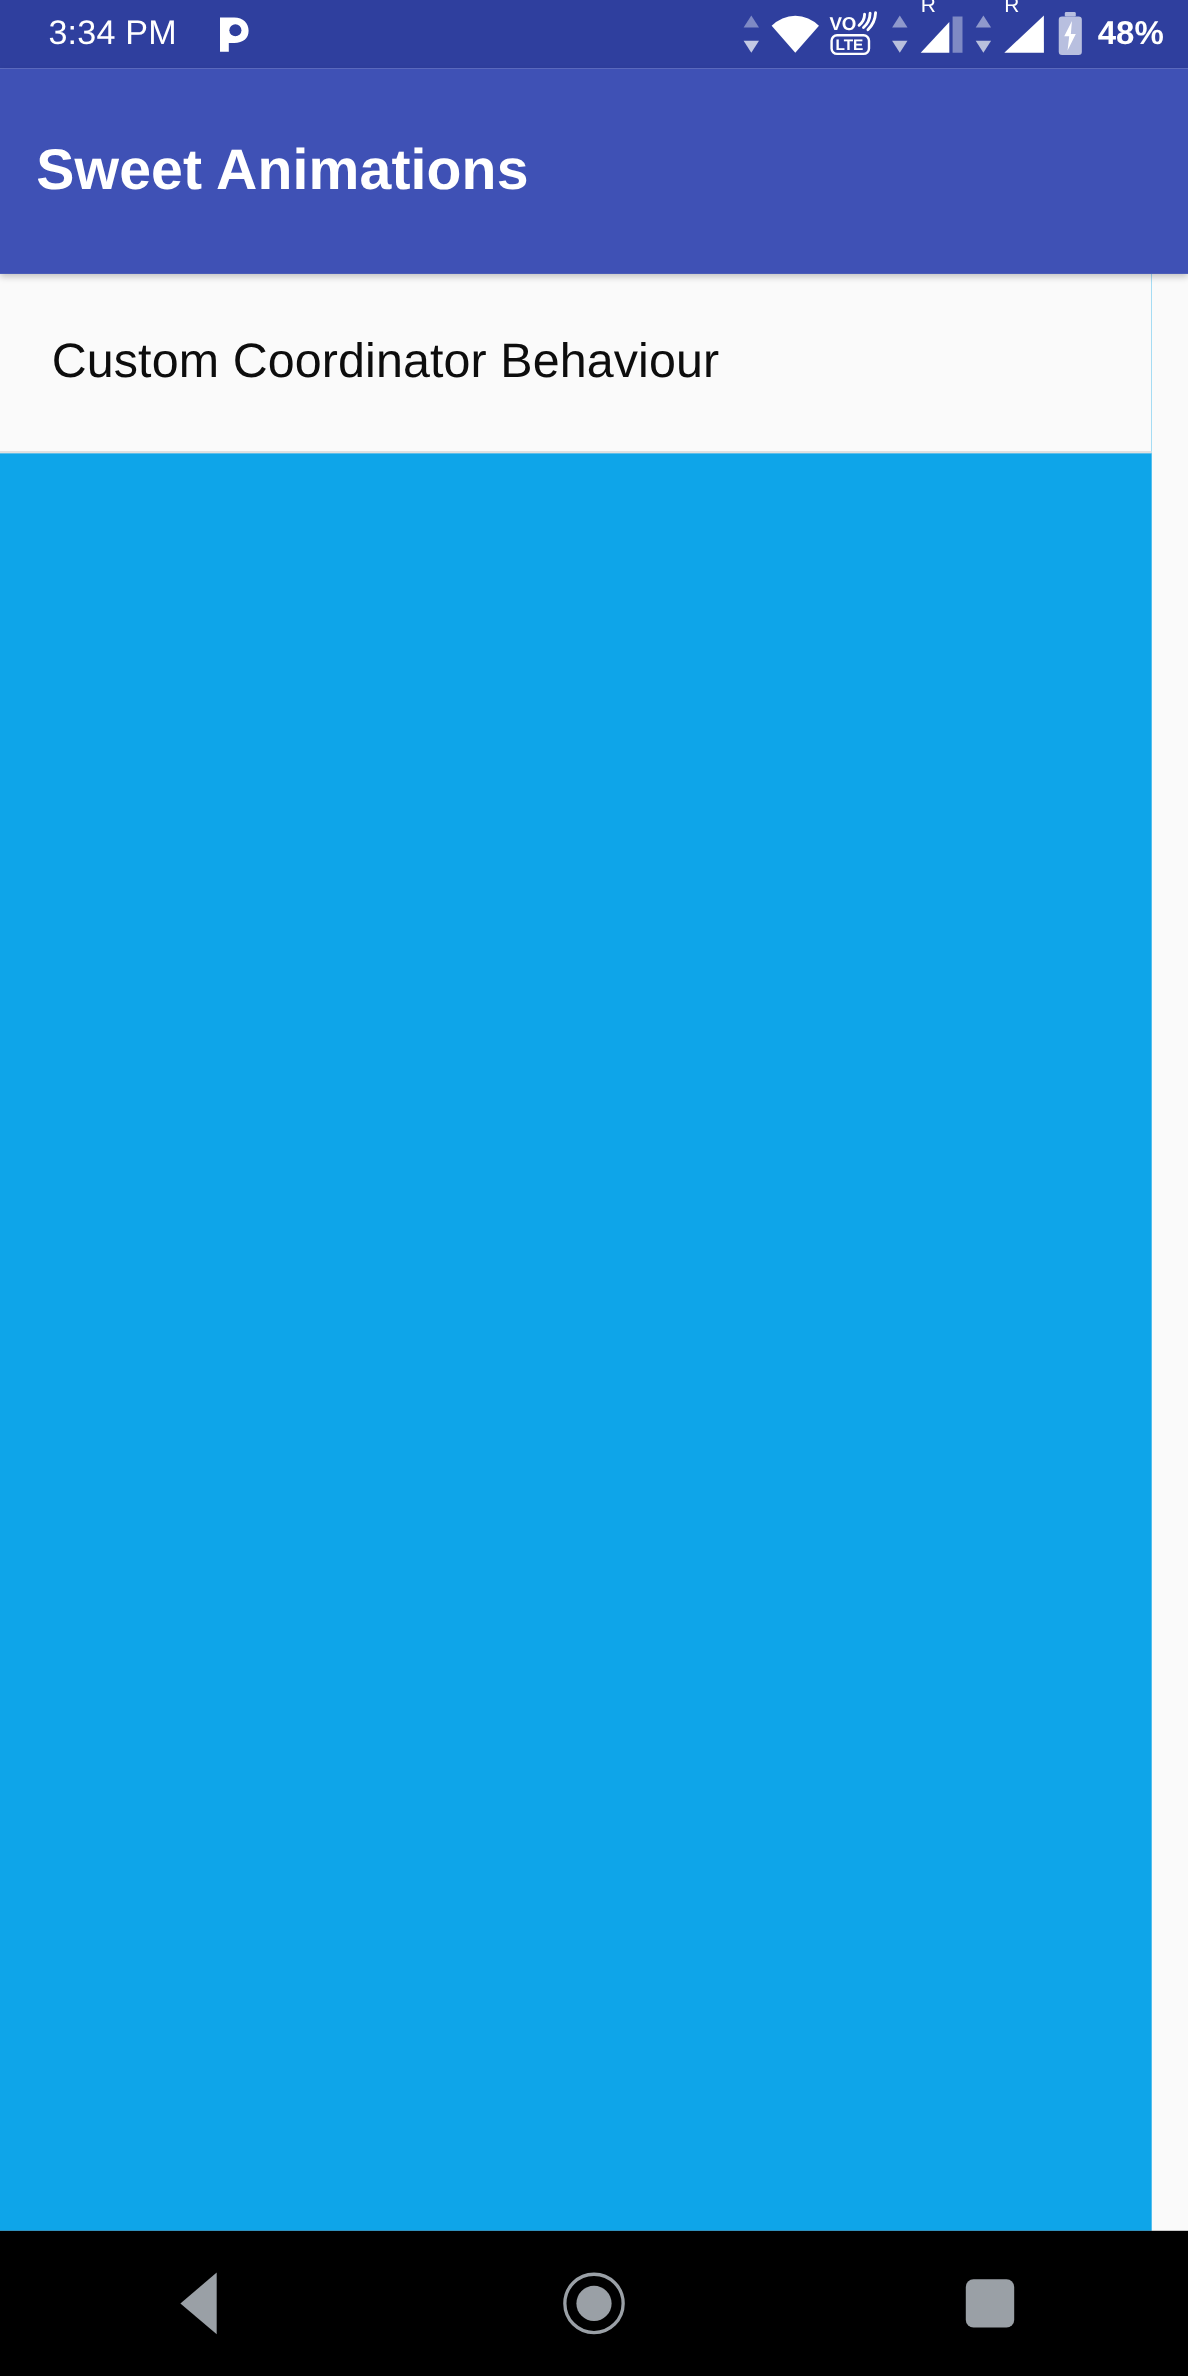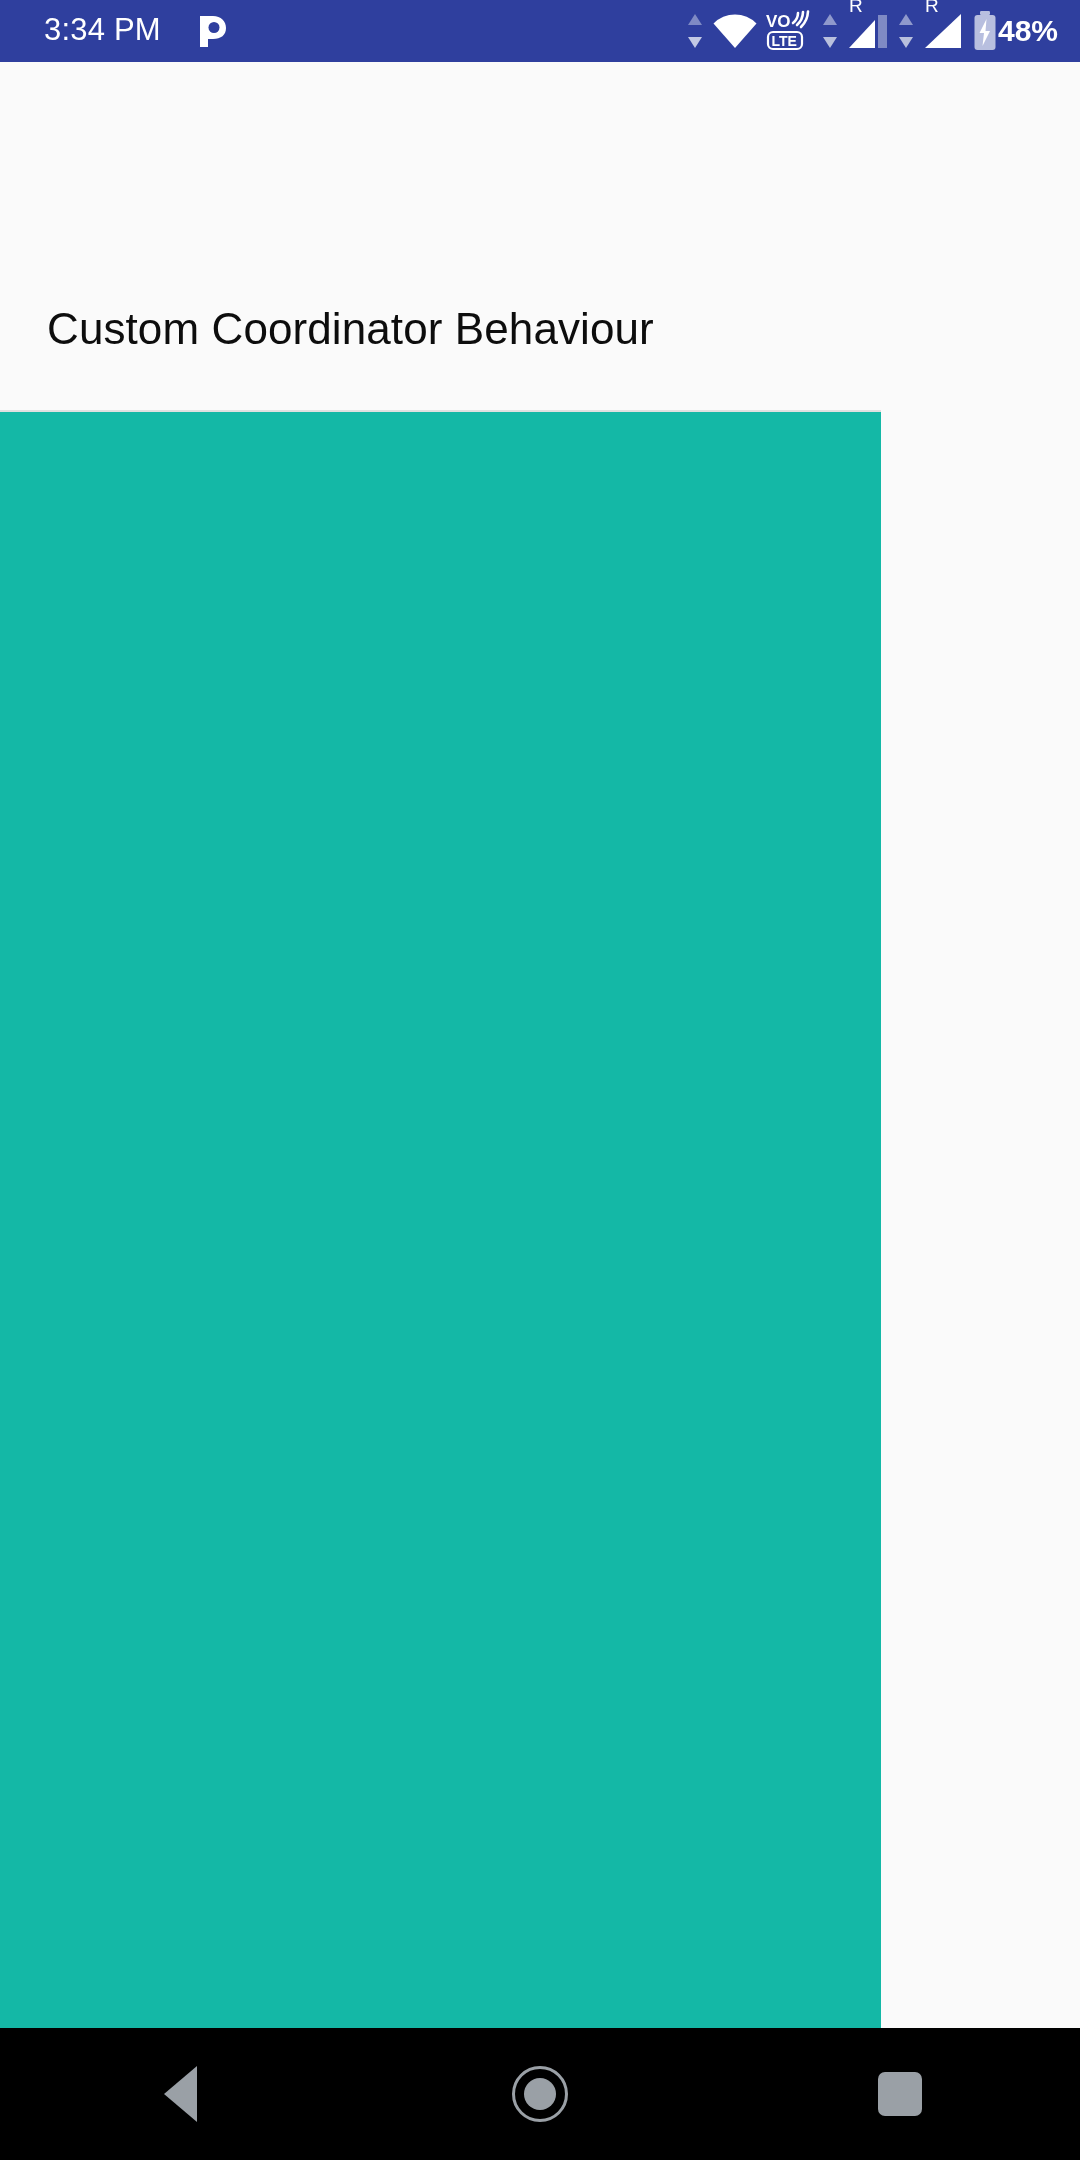--- a/index.html
+++ b/index.html
@@ -57,20 +57,21 @@
     align-items: center;
     flex: 0 0 auto;
     gap: 0px;
   }
   .si { display: flex; align-items: flex-start; justify-content: center; }
   .si + .si { margin-left: 7px; }
   .battery-pct {
     color: #ffffff;
     font-size: 30px;
     font-weight: 700;
+    margin-left: 12px;
     line-height: 1;
   }
   .roam-wrap {
     position: relative;
     display: flex;
     align-items: flex-end;
   }
   .roam-r {
     position: absolute;
     top: -16px;
@@ -100,23 +101,23 @@
     font-size: 52px;
     font-weight: bold;
     letter-spacing: 0.1px;
     line-height: 1.1;
   }
 
   
   .list {
     position: absolute;
     top: 249px; left: 0;
-    width: 881px;
+    width: 1047px;
     bottom: 132px;
-    background: #14b8a6;
+    background: #0ea5e9;
     overflow: hidden;
   }
   .list-item {
     height: 163px;
     box-sizing: border-box;
     display: flex;
     align-items: center;
     padding-left: 47px;
     border-bottom: 2px solid #e0e0e0;
     background: #fafafa;
@@ -252,20 +253,23 @@
           <rect x="8" y="1" width="10" height="4" rx="1.2" fill="#b8bfdf"></rect>
           <rect x="2.5" y="5" width="21" height="35" rx="3" fill="#b8bfdf"></rect>
           <path d="M14.5 9 L7.5 23 L12 23 L10.5 36 L18 21 L13.5 21 Z" fill="#ffffff"></path>
         </svg>
       </span>
 
       <span class="battery-pct">48%</span>
     </div>
   </div>
 
+  <div class="app-bar">
+    <span class="app-bar-title">Sweet Animations</span>
+  </div>
 
   <div class="list">
     <div class="list-item">
       <span class="list-item-label">Custom Coordinator Behaviour</span>
     </div>
   </div>
 
   <div class="nav-bar">
     <div class="nav-btn">
       <span class="nav-back"></span>

